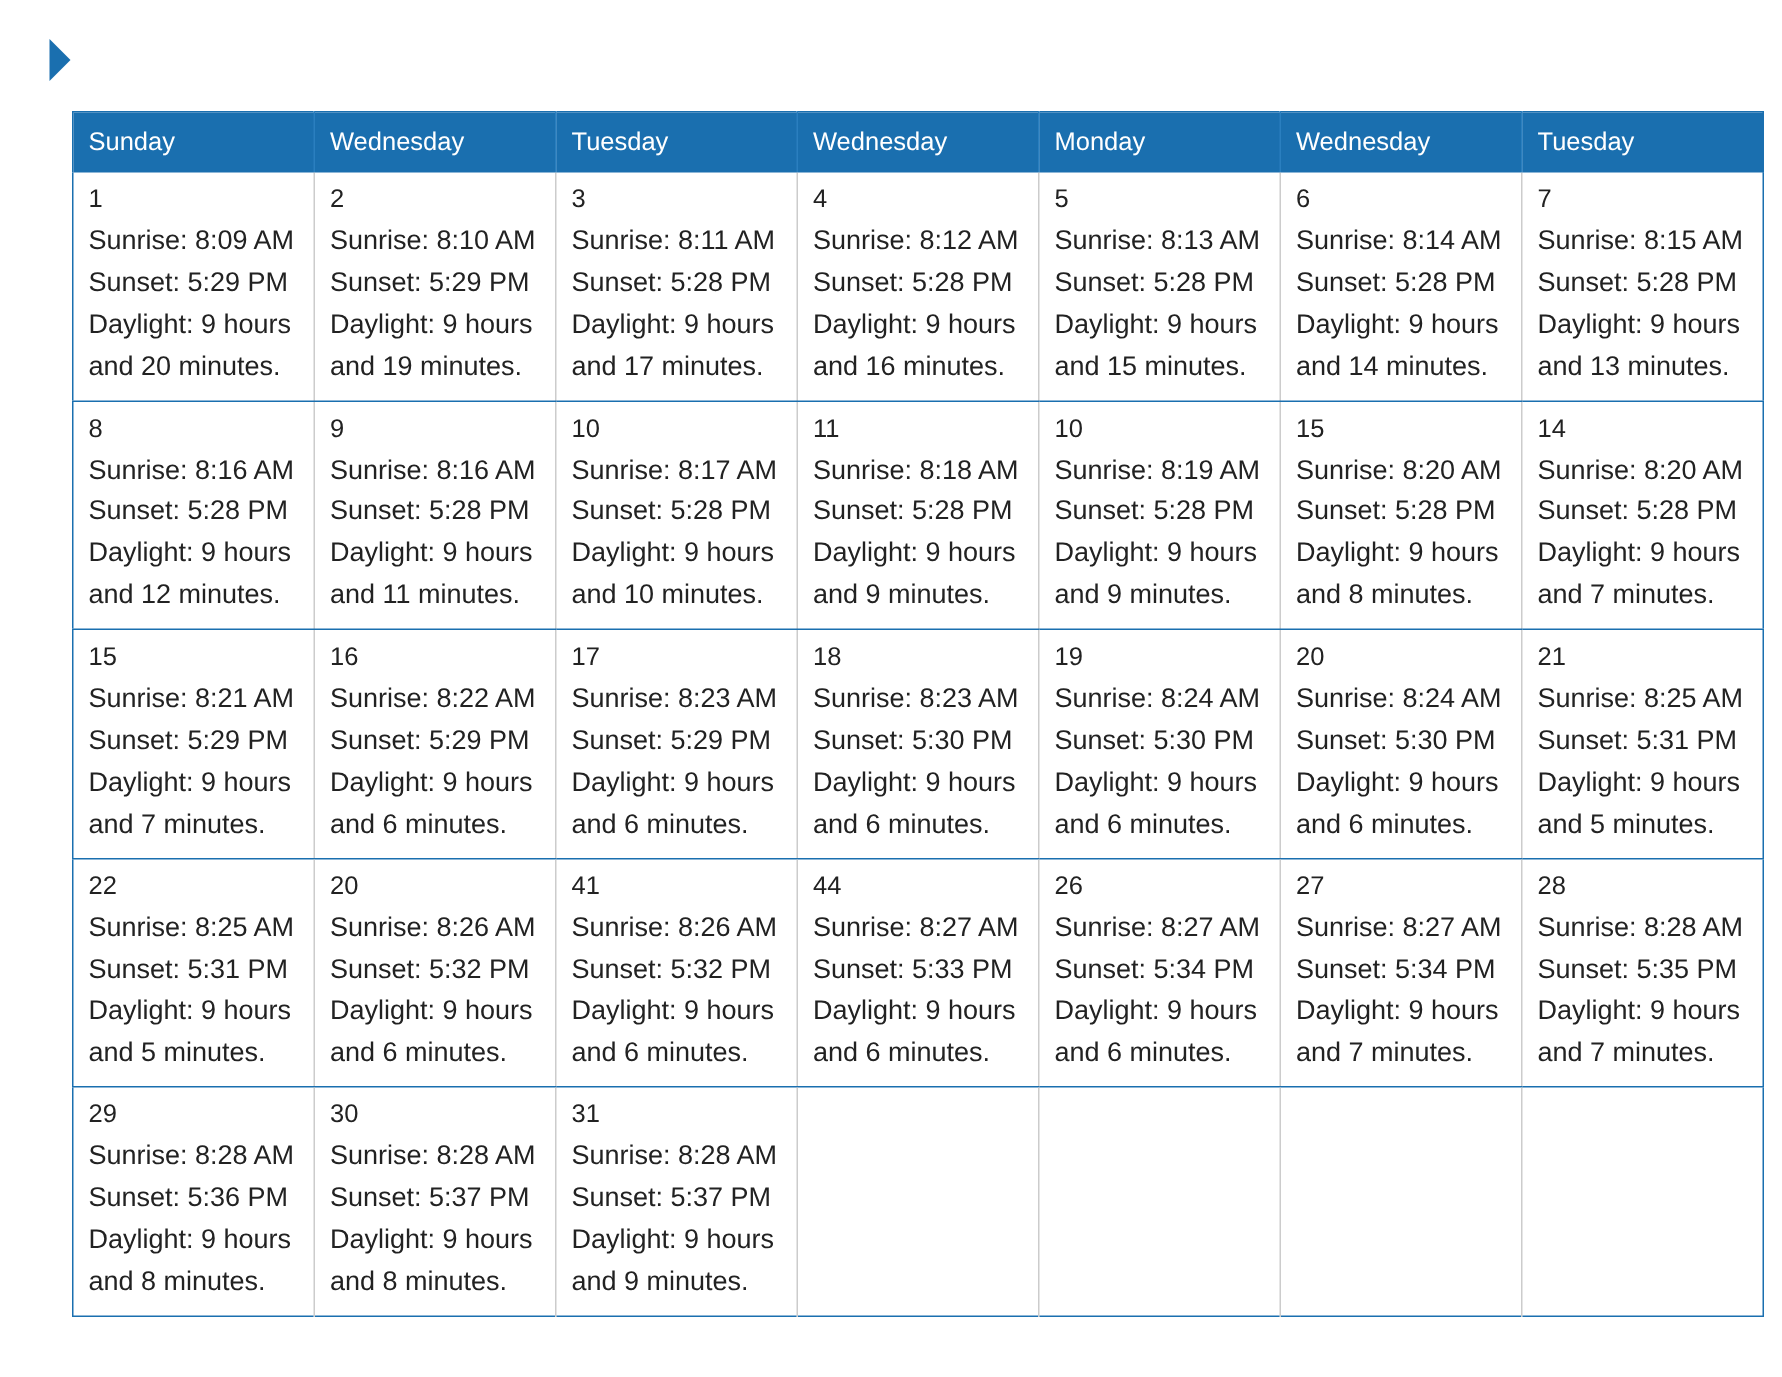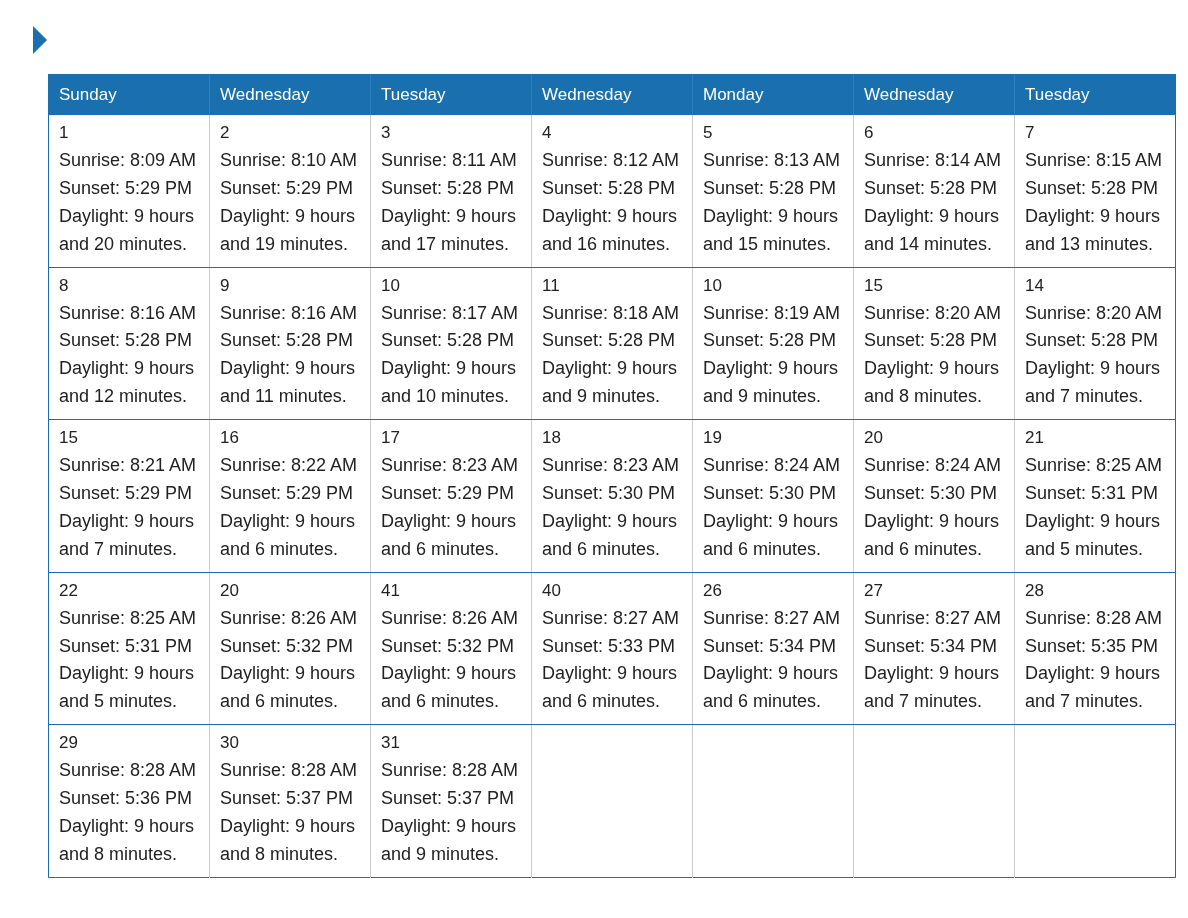--- a/index.html
+++ b/index.html
@@ -237,21 +237,21 @@
         </td>
         <td>
           <span class="day-number">20</span>
           <span class="day-info">Sunrise: 8:26 AM<br>Sunset: 5:32 PM<br>Daylight: 9 hours and 6 minutes.</span>
         </td>
         <td>
           <span class="day-number">41</span>
           <span class="day-info">Sunrise: 8:26 AM<br>Sunset: 5:32 PM<br>Daylight: 9 hours and 6 minutes.</span>
         </td>
         <td>
-          <span class="day-number">40</span>
+          <span class="day-number">44</span>
           <span class="day-info">Sunrise: 8:27 AM<br>Sunset: 5:33 PM<br>Daylight: 9 hours and 6 minutes.</span>
         </td>
         <td>
           <span class="day-number">26</span>
           <span class="day-info">Sunrise: 8:27 AM<br>Sunset: 5:34 PM<br>Daylight: 9 hours and 6 minutes.</span>
         </td>
         <td>
           <span class="day-number">27</span>
           <span class="day-info">Sunrise: 8:27 AM<br>Sunset: 5:34 PM<br>Daylight: 9 hours and 7 minutes.</span>
         </td>

